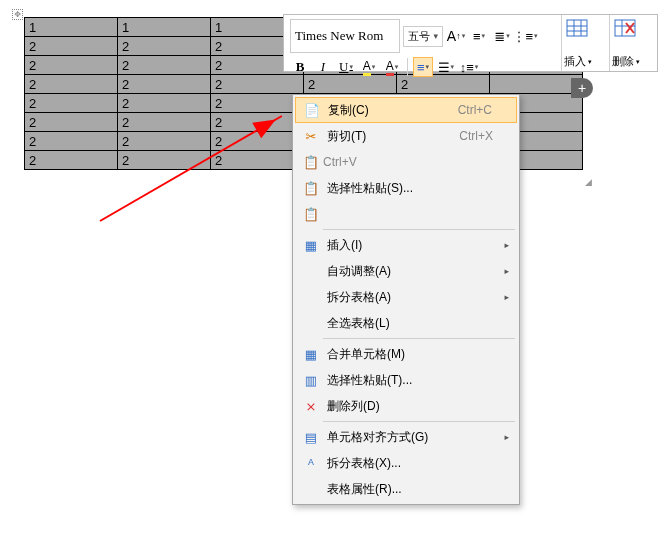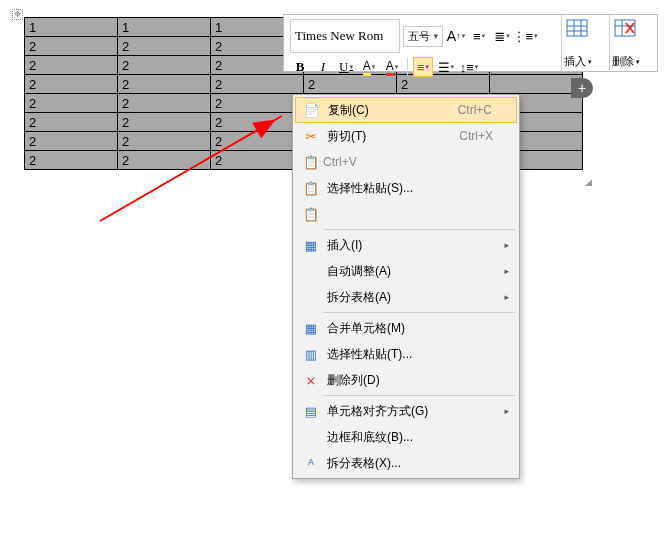--- a/index.html
+++ b/index.html
@@ -195,41 +195,45 @@
       <span class="ctx-lbl">插入(I)</span>
     </div>
   <div class="ctx-item ctx-sub">
       <span class="ctx-ic"></span>
       <span class="ctx-lbl">自动调整(A)</span>
     </div>
   <div class="ctx-item ctx-sub">
       <span class="ctx-ic"></span>
       <span class="ctx-lbl">拆分表格(A)</span>
     </div>
+  <div class="ctx-item">
+      <span class="ctx-ic"></span>
+      <span class="ctx-lbl">全选表格(L)</span>
+    </div>
   <div class="ctx-sep"></div>
   <div class="ctx-item">
       <span class="ctx-ic" style="color:#3570c6">▦</span>
       <span class="ctx-lbl">合并单元格(M)</span>
     </div>
   <div class="ctx-item">
       <span class="ctx-ic" style="color:#3570c6">▥</span>
       <span class="ctx-lbl">选择性粘贴(T)...</span>
     </div>
   <div class="ctx-item">
       <span class="ctx-ic" style="color:#d33">⨯</span>
       <span class="ctx-lbl">删除列(D)</span>
     </div>
   <div class="ctx-sep"></div>
   <div class="ctx-item ctx-sub">
       <span class="ctx-ic" style="color:#3570c6">▤</span>
       <span class="ctx-lbl">单元格对齐方式(G)</span>
     </div>
   <div class="ctx-item">
-      <span class="ctx-ic"></span>
-      <span class="ctx-lbl">边框和底纹(B)...</span>
-    </div>
-  <div class="ctx-item">
       <span class="ctx-ic" style="color:#3570c6">ᴬ</span>
       <span class="ctx-lbl">拆分表格(X)...</span>
     </div>
+  <div class="ctx-item">
+      <span class="ctx-ic"></span>
+      <span class="ctx-lbl">表格属性(R)...</span>
+    </div>
 </div>
 
 <div class="arrow"></div>
 
 </body></html>

